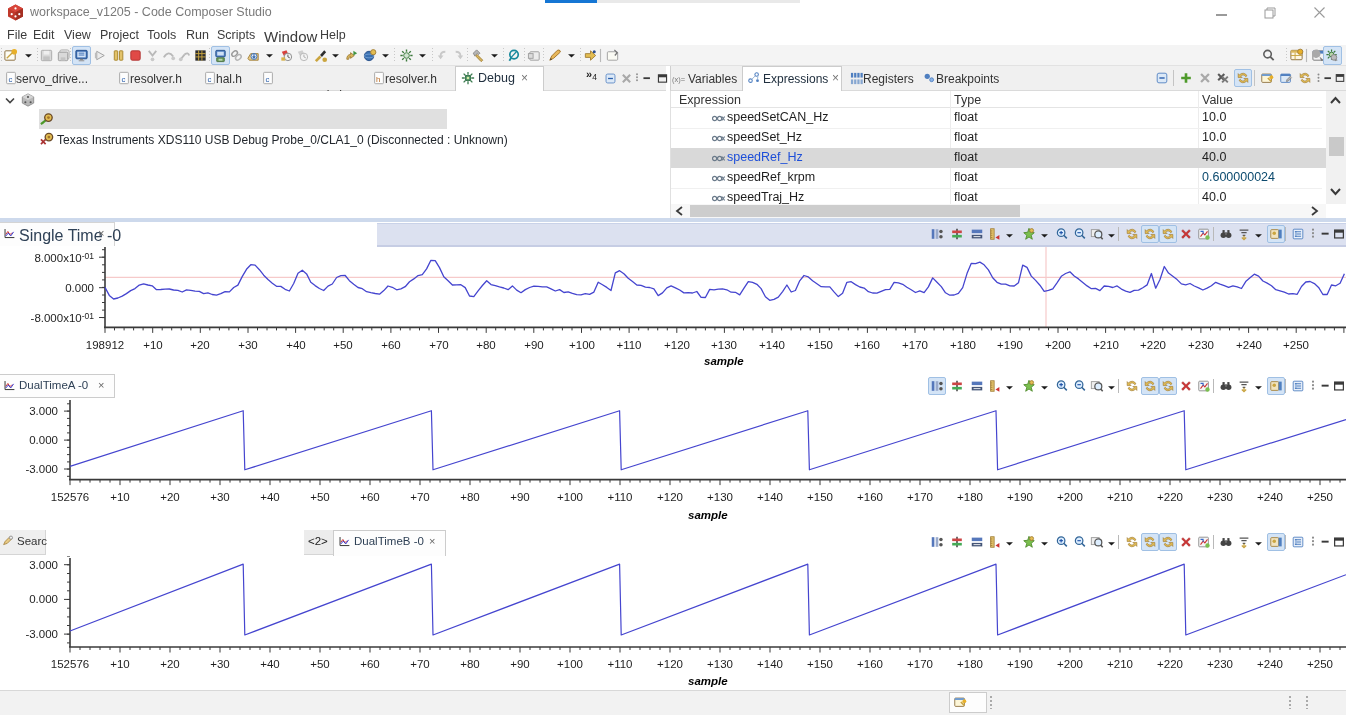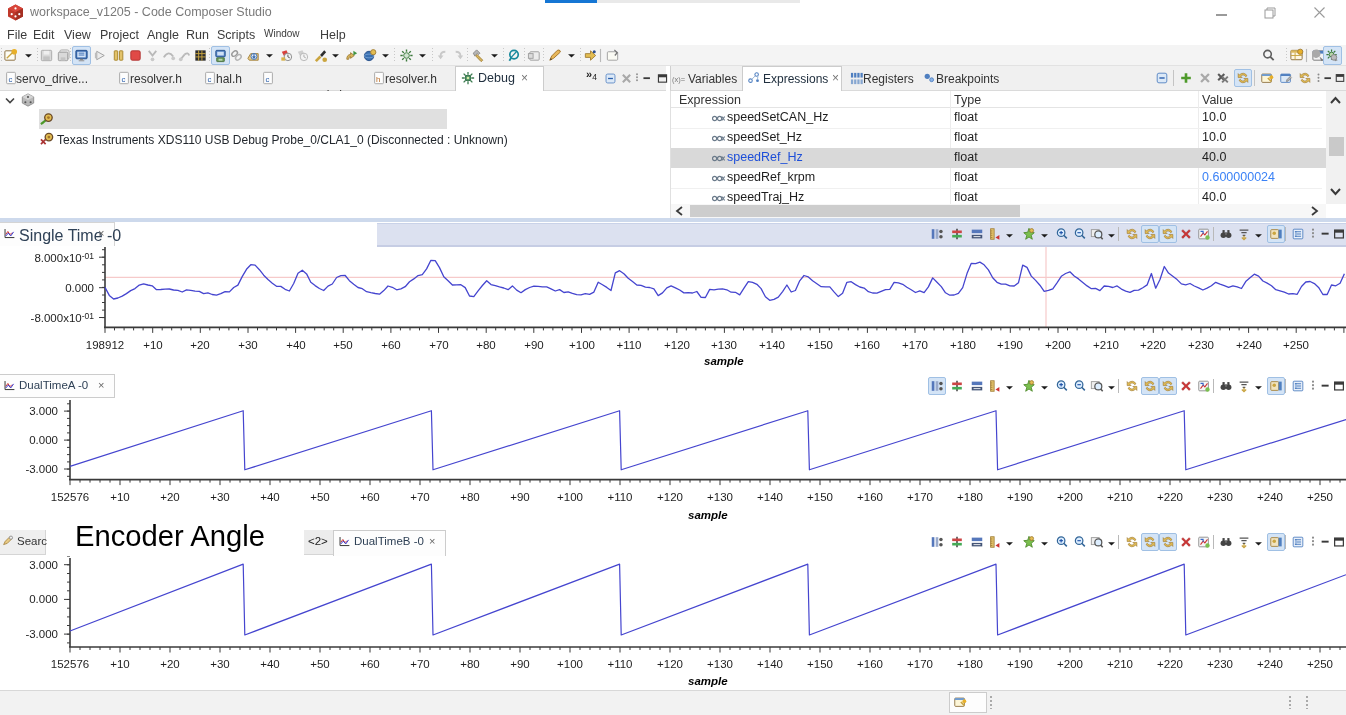--- a/index.html
+++ b/index.html
@@ -26,24 +26,24 @@
       <path d="M3 3 V1 H11 V9 H9" fill="none" stroke="#9a9a9a"></path>
     </svg>
 <svg class="abs" style="left:1314px;top:7px" width="11" height="11" viewBox="0 0 11 11">
       <path d="M0.5 0.5 L10.5 10.5 M10.5 0.5 L0.5 10.5" stroke="#9a9a9a" stroke-width="1.1"></path>
     </svg>
 
 <div class="t" style="left:7px;top:28px;font-size:12.5px;color:#3c3c3c">File</div>
 <div class="t" style="left:33px;top:28px;font-size:12.5px;color:#3c3c3c">Edit</div>
 <div class="t" style="left:64px;top:28px;font-size:12.5px;color:#3c3c3c">View</div>
 <div class="t" style="left:100px;top:28px;font-size:12.5px;color:#3c3c3c">Project</div>
-<div class="t" style="left:147px;top:28px;font-size:12.5px;color:#3c3c3c">Angle</div>
+<div class="t" style="left:147px;top:28px;font-size:12.5px;color:#3c3c3c">Tools</div>
 <div class="t" style="left:186px;top:28px;font-size:12.5px;color:#3c3c3c">Run</div>
 <div class="t" style="left:217px;top:28px;font-size:12.5px;color:#3c3c3c">Scripts</div>
-<div class="t" style="left:264px;top:28px;font-size:10px;color:#3c3c3c">Window</div>
+<div class="t" style="left:264px;top:28px;font-size:15px;color:#3c3c3c">Window</div>
 <div class="t" style="left:320px;top:28px;font-size:12.5px;color:#3c3c3c">Help</div>
 <div class="abs" style="left:0;top:45px;width:1346px;height:21px;background:#f4f4f4;border-bottom:1px solid #e2e2e2"></div>
 <svg style="position:absolute;left:3px;top:48px;opacity:1.0" width="15" height="15" viewBox="0 0 16 16">
       <rect x="2" y="3" width="11" height="10" rx="1" fill="#fdfdf5" stroke="#8a6d3b"></rect>
       <circle cx="12" cy="4" r="3" fill="#e8b029"></circle>
       <path d="M4 11 L10 5" stroke="#c9a441" stroke-width="1.4"></path>
     </svg>
 <svg style="position:absolute;left:23px;top:50px;opacity:1.0" width="11" height="11" viewBox="0 0 16 16">
       <path d="M3 6 L13 6 L8 11 Z" fill="#1c1c1c"></path>
     </svg>
@@ -432,21 +432,21 @@
 <div class="t" style="left:531px;top:2px;font-size:12.5px;color:#1e1e1e">40.0</div>
 </div>
 <div class="abs" style="left:671px;top:168px;width:651px;height:20px;">
 <svg style="position:absolute;left:41px;top:5px" width="13" height="11" viewBox="0 0 13 11">
         <circle cx="2.6" cy="5.5" r="2.1" fill="none" stroke="#6a7a8a" stroke-width="1.2"></circle>
         <circle cx="7.6" cy="5.5" r="2.1" fill="none" stroke="#6a7a8a" stroke-width="1.2"></circle>
         <path d="M9.8 3.5 L12.6 7.5 M12.6 3.5 L9.8 7.5" stroke="#6a7a8a" stroke-width="1.1"></path>
       </svg>
 <div class="t" style="left:56px;top:2px;font-size:12.5px;color:#1e1e1e">speedRef_krpm</div>
 <div class="t" style="left:283px;top:2px;font-size:12.5px;color:#1e1e1e">float</div>
-<div class="t" style="left:531px;top:2px;font-size:12.5px;color:#3b82f6">0.600000024</div>
+<div class="t" style="left:531px;top:2px;font-size:12.5px;color:#0c4a6e">0.600000024</div>
 </div>
 <div class="abs" style="left:671px;top:188px;width:651px;height:1px;background:#f0f0f0"></div>
 <div class="abs" style="left:671px;top:188px;width:651px;height:16px;overflow:hidden;">
 <svg style="position:absolute;left:41px;top:5px" width="13" height="11" viewBox="0 0 13 11">
         <circle cx="2.6" cy="5.5" r="2.1" fill="none" stroke="#6a7a8a" stroke-width="1.2"></circle>
         <circle cx="7.6" cy="5.5" r="2.1" fill="none" stroke="#6a7a8a" stroke-width="1.2"></circle>
         <path d="M9.8 3.5 L12.6 7.5 M12.6 3.5 L9.8 7.5" stroke="#6a7a8a" stroke-width="1.1"></path>
       </svg>
 <div class="t" style="left:56px;top:2px;font-size:12.5px;color:#1e1e1e">speedTraj_Hz</div>
 <div class="t" style="left:283px;top:2px;font-size:12.5px;color:#1e1e1e">float</div>
@@ -1076,21 +1076,20 @@
       <text x="1320" y="103" font-size="11.5" fill="#1e1e1e" text-anchor="middle">+250</text>
       <text x="688" y="121" font-size="11.5" fill="#000" font-weight="bold" font-style="italic">sample</text>
     </svg>
 <div class="abs" style="left:0;top:530px;width:1346px;height:26px;background:#fff"></div>
 <div class="abs" style="left:0;top:530px;width:46px;height:25px;background:#efefef;border-right:1px solid #d5d5d5;border-bottom:1px solid #d5d5d5"></div>
 <svg style="position:absolute;left:2px;top:534px;opacity:1.0" width="13" height="13" viewBox="0 0 16 16">
       <path d="M2 13 L4 9 L9 4 Q10.5 3 11.5 4 Q12.5 5 11.5 6.5 L6.5 11.5 Z" fill="#e8ca84" stroke="#a3803a"></path>
       <circle cx="11" cy="4.5" r="2" fill="#eee" stroke="#888"></circle>
     </svg>
 <div class="t" style="left:17px;top:535px;font-size:11.5px;color:#333">Searc</div>
-<div class="t" style="left:75px;top:520px;font-size:29.2px;color:#000">Encoder Angle</div>
 <div class="abs" style="left:304px;top:530px;width:29px;height:25px;background:#ececec;border-bottom:1px solid #d5d5d5"></div>
 <div class="t" style="left:308px;top:535px;font-size:11.5px;color:#222">&lt;2&gt;</div>
 <div class="abs" style="left:333px;top:530px;width:113px;height:26px;background:#fdfdfd;border:1px solid #ccc;border-bottom:none"></div>
 <svg style="position:absolute;left:338px;top:535px;opacity:1.0" width="13" height="13" viewBox="0 0 16 16">
       <path d="M2.5 2.5 V13 H14" stroke="#333" stroke-width="1.2" fill="none"></path>
       <path d="M3.5 9 L6 5.5 L8.5 9.5 L11 7" fill="none" stroke="#c33" stroke-width="1.2"></path>
       <path d="M3.5 11 L6.5 7.5 L9.5 11 L13 6" fill="none" stroke="#33c" stroke-width="1.2"></path>
     </svg>
 <div class="t" style="left:354px;top:535px;font-size:11.5px;color:#2f4156">DualTimeB -0</div>
 <div class="t" style="left:429px;top:535px;font-size:11px;color:#666">×</div>

